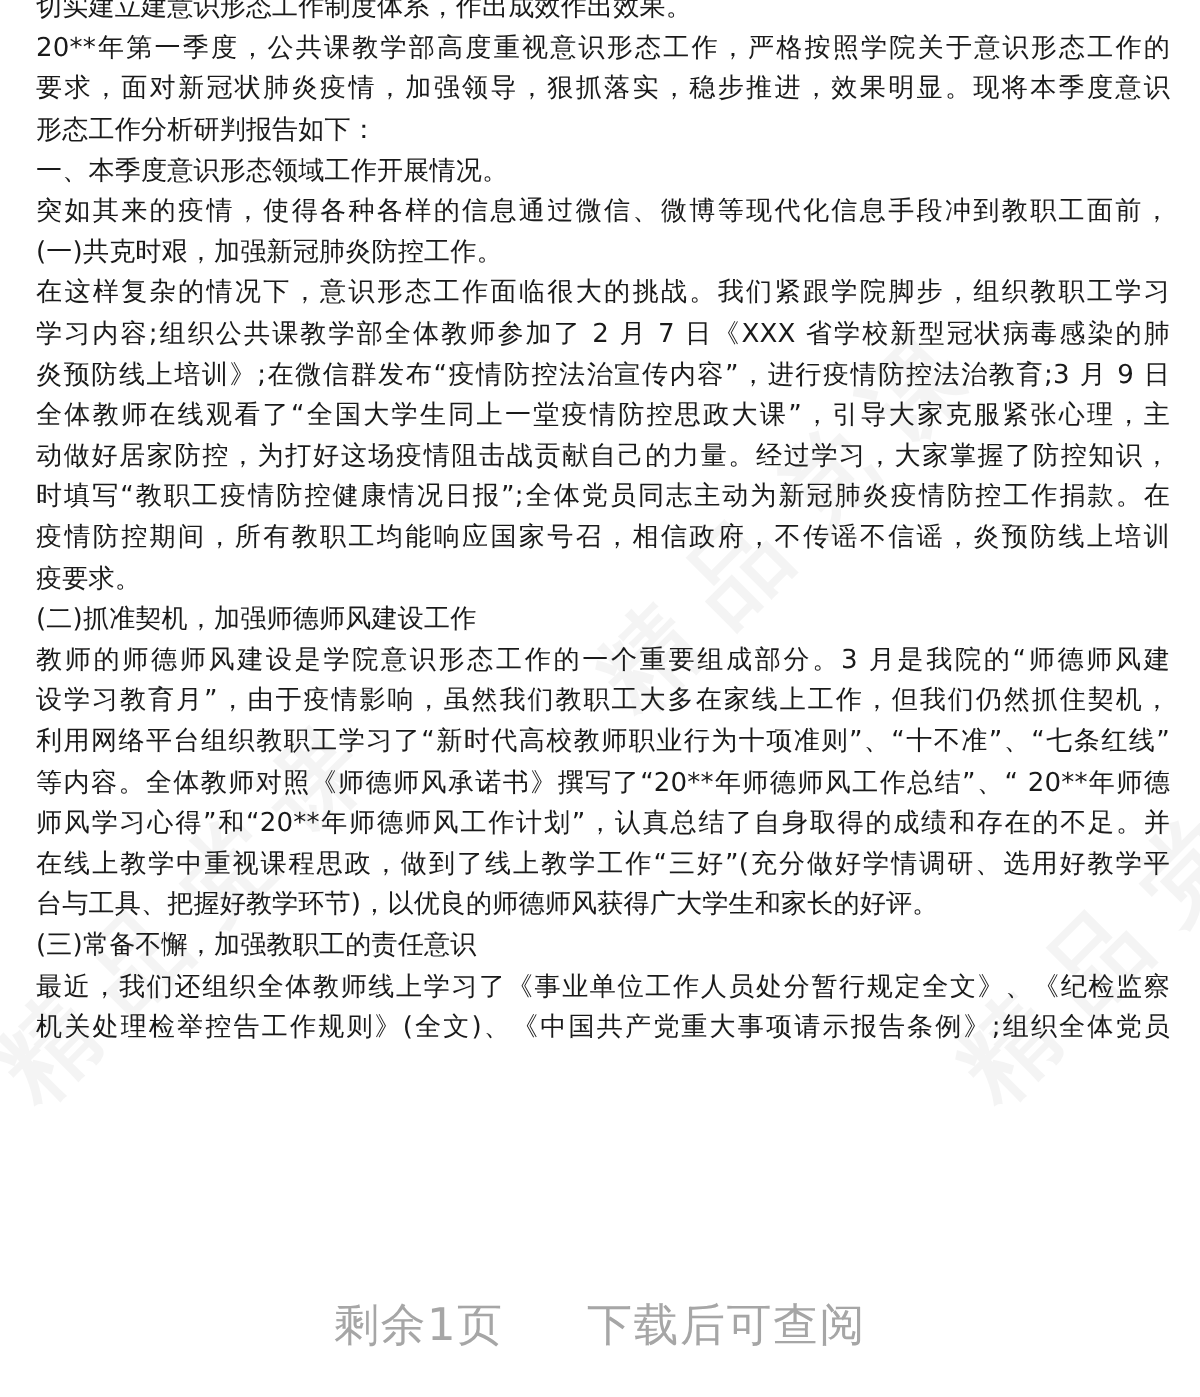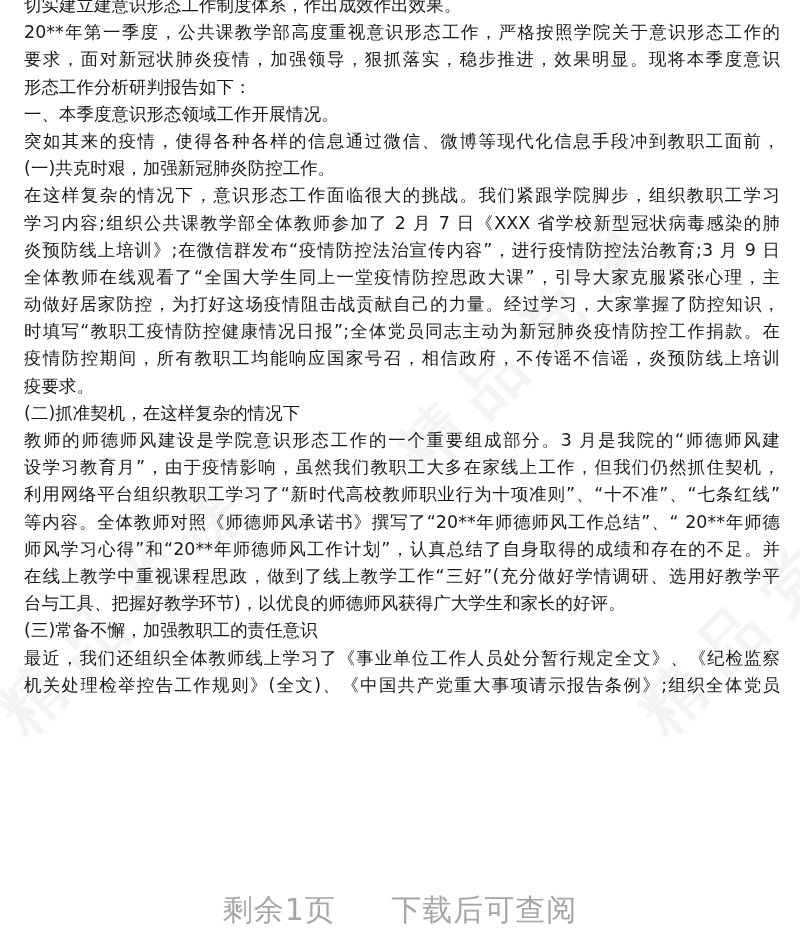--- a/index.html
+++ b/index.html
@@ -47,21 +47,21 @@
       letter-spacing: 20px;
     }
     .more-banner {
       position: absolute;
       left: 0;
       top: 800px;
       width: 800px;
       height: 131px;
       background: #ffffff;
       display: flex;
-      align-items: flex-end;
+      align-items: center;
       justify-content: center;
     }
     .more-text {
       margin-top: 36px;
       font-size: 30px;
       color: #a6a6a6;
       letter-spacing: 1px;
       word-spacing: 8px;
       white-space: pre;
       cursor: pointer;
@@ -88,21 +88,21 @@
   <div class="line heading">(一)共克时艰，加强新冠肺炎防控工作。</div>
   <div class="line">在这样复杂的情况下，意识形态工作面临很大的挑战。我们紧跟学院脚步，组织教职工学习</div>
   <div class="line">学习内容;组织公共课教学部全体教师参加了 2 月 7 日《XXX 省学校新型冠状病毒感染的肺</div>
   <div class="line">炎预防线上培训》;在微信群发布“疫情防控法治宣传内容”，进行疫情防控法治教育;3 月 9 日</div>
   <div class="line">全体教师在线观看了“全国大学生同上一堂疫情防控思政大课”，引导大家克服紧张心理，主</div>
   <div class="line">动做好居家防控，为打好这场疫情阻击战贡献自己的力量。经过学习，大家掌握了防控知识，</div>
   <div class="line">时填写“教职工疫情防控健康情况日报”;全体党员同志主动为新冠肺炎疫情防控工作捐款。在</div>
   <div class="line">疫情防控期间，所有教职工均能响应国家号召，相信政府，不传谣不信谣，炎预防线上培训</div>
   <div class="line last">疫要求。</div>
 
-  <div class="line heading">(二)抓准契机，在这样复杂的情况下</div>
+  <div class="line heading">(二)抓准契机，加强师德师风建设工作</div>
 
   <div class="line">教师的师德师风建设是学院意识形态工作的一个重要组成部分。3 月是我院的“师德师风建</div>
   <div class="line">设学习教育月”，由于疫情影响，虽然我们教职工大多在家线上工作，但我们仍然抓住契机，</div>
   <div class="line">利用网络平台组织教职工学习了“新时代高校教师职业行为十项准则”、“十不准”、“七条红线”</div>
   <div class="line">等内容。全体教师对照《师德师风承诺书》撰写了“20**年师德师风工作总结”、“ 20**年师德</div>
   <div class="line">师风学习心得”和“20**年师德师风工作计划”，认真总结了自身取得的成绩和存在的不足。并</div>
   <div class="line">在线上教学中重视课程思政，做到了线上教学工作“三好”(充分做好学情调研、选用好教学平</div>
   <div class="line last">台与工具、把握好教学环节)，以优良的师德师风获得广大学生和家长的好评。</div>
 
   <div class="line heading">(三)常备不懈，加强教职工的责任意识</div>

